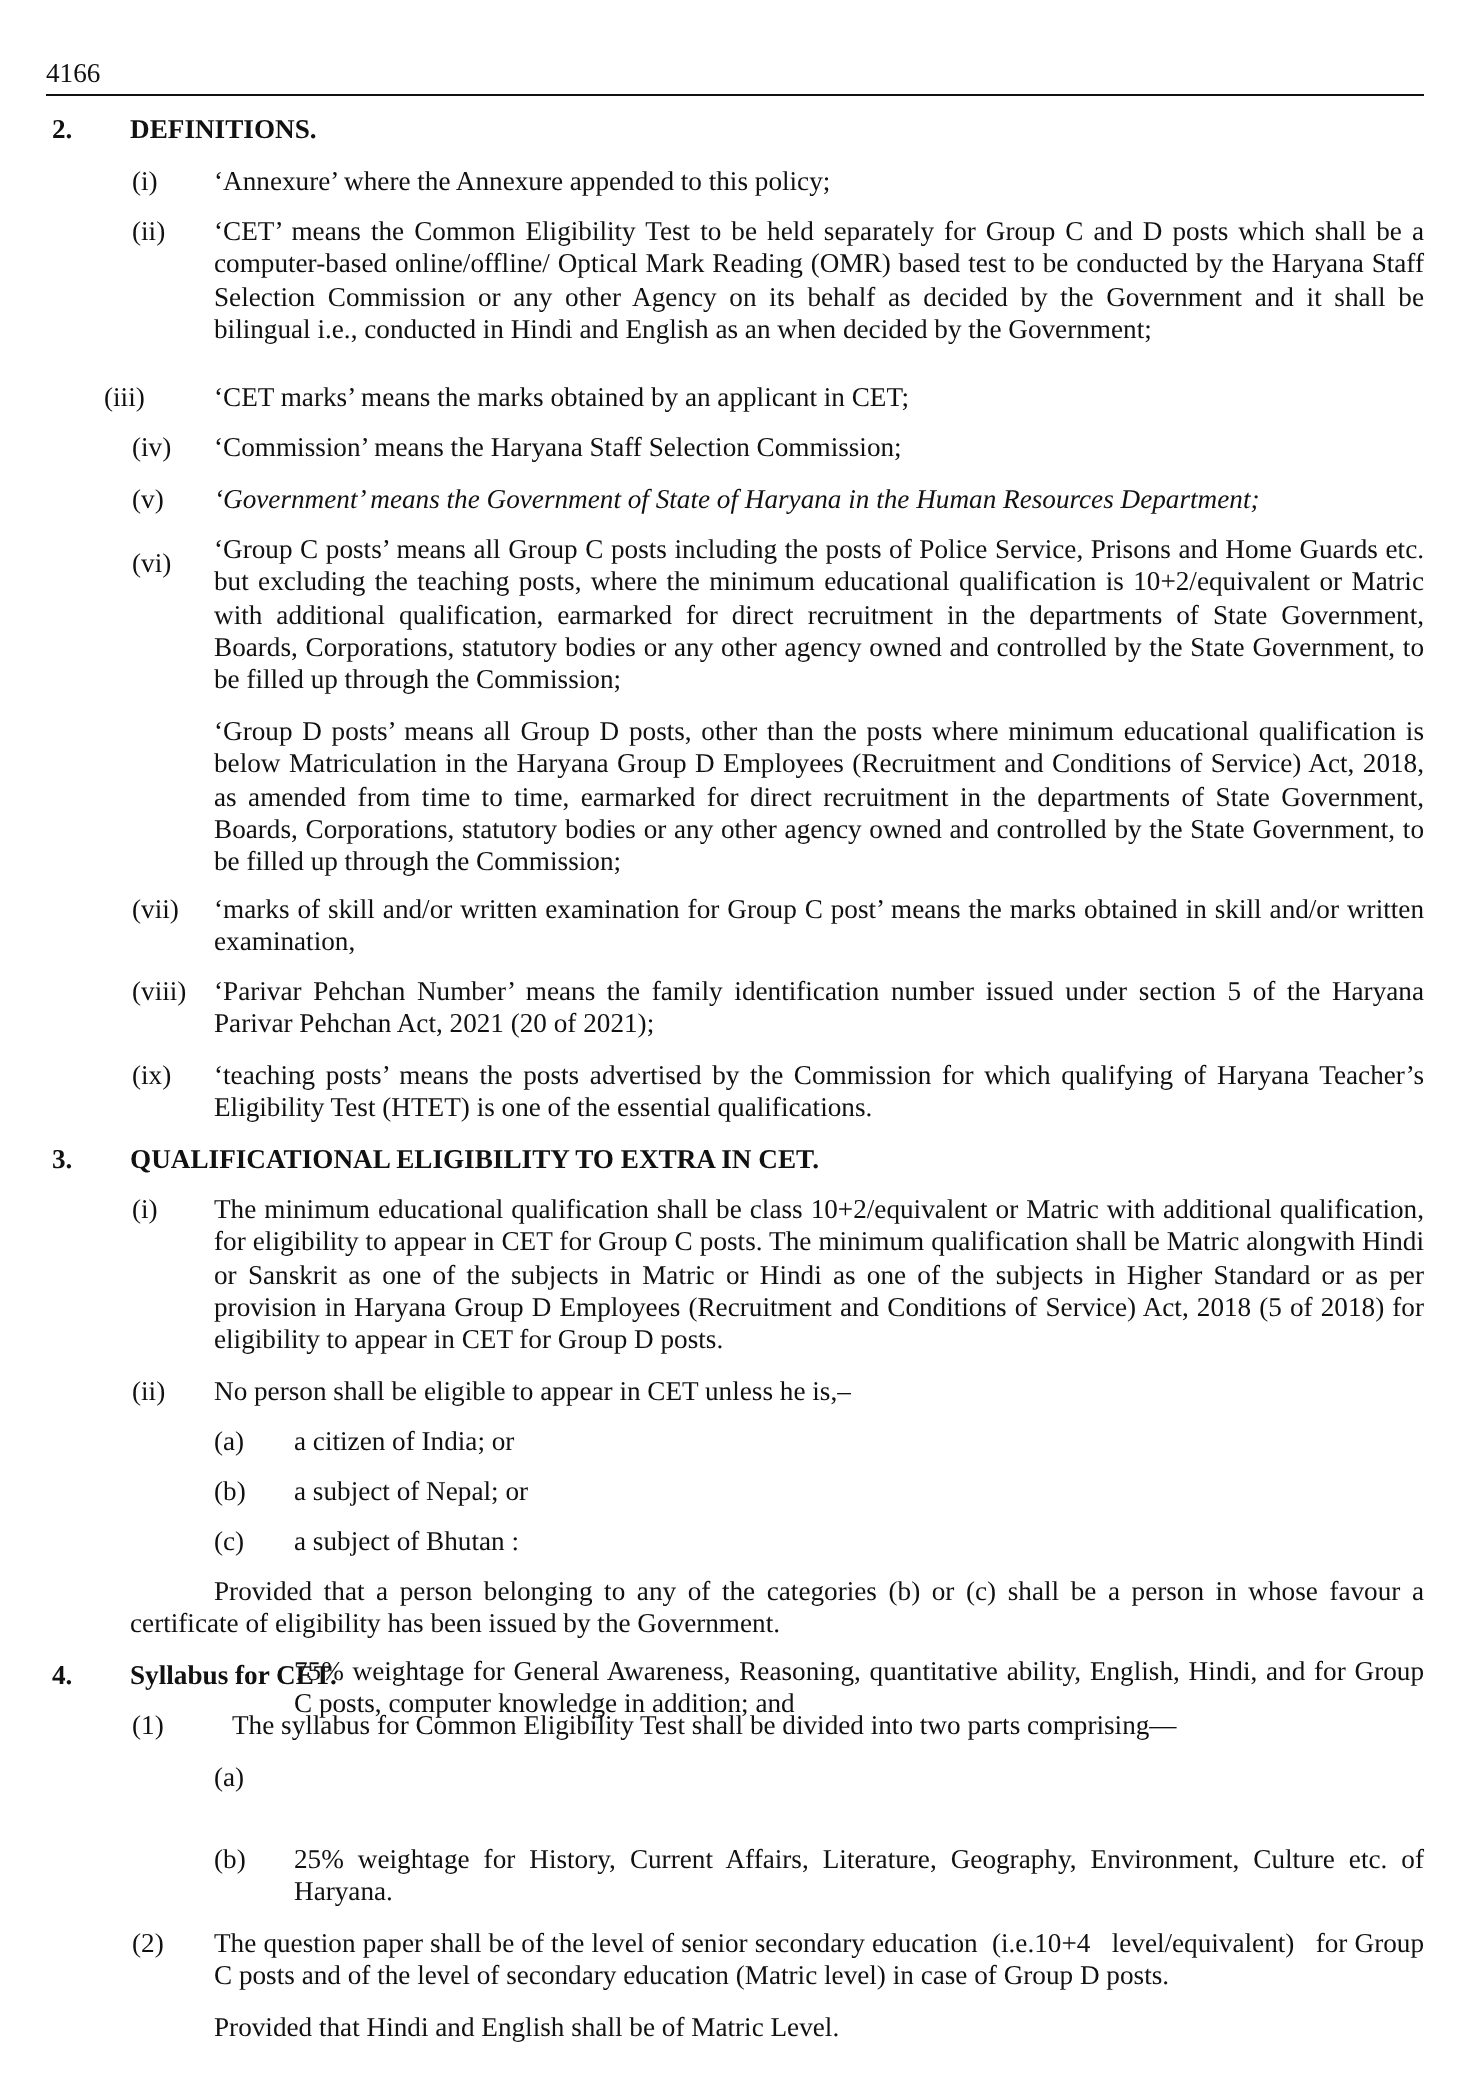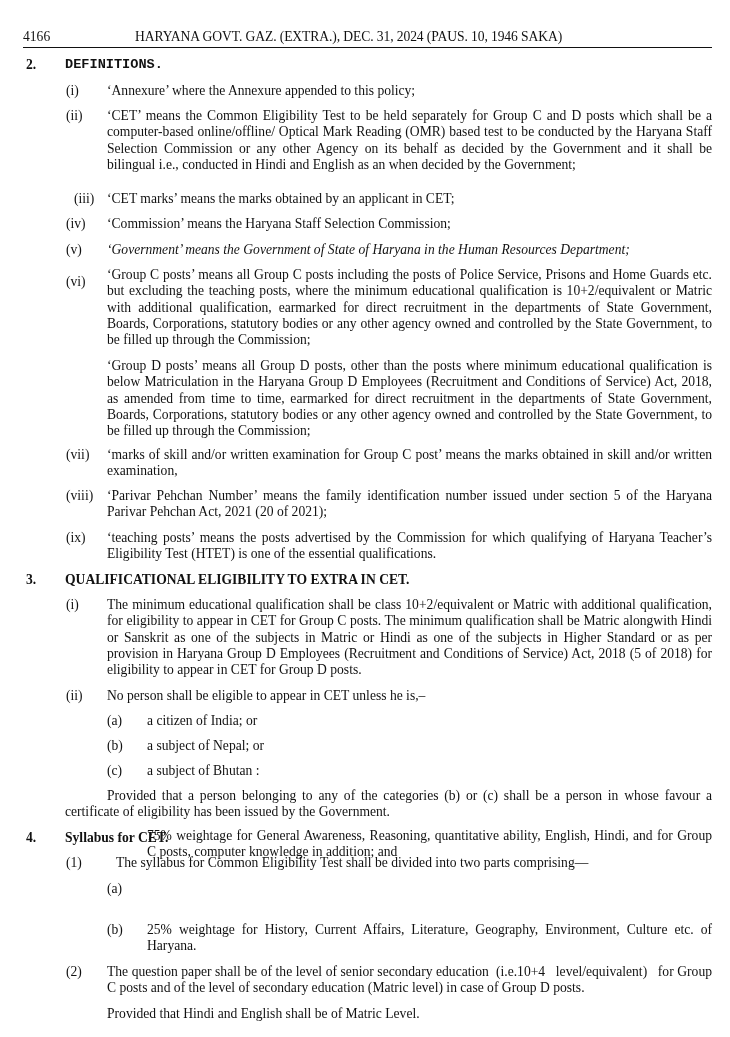--- a/index.html
+++ b/index.html
@@ -14,38 +14,37 @@
   .txt { position: absolute; text-align: justify; }
   .txt.last-left { text-align-last: left; }
   .bold { font-weight: bold; }
   p { margin: 0; }
 </style>
 </head>
 <body>
 
 <div class="hdr">
   <span class="pg">4166</span>
-  <span class="title">HARYANA GOVT. GAZ. (EXTRA.), DEC. 31, 2024 (PAUS. 10, 1946 SAKA)</span>
 </div>
 <div class="rule"></div>
 
 <div>
   <span class="blk num bold" style="top:57px;left:26px;">2.</span>
-  <span class="blk bold" style="top:57px;left:65px;font-family:Liberation Mono, monospace;">DEFINITIONS.</span>
+  <span class="blk bold" style="top:57px;left:65px;">DEFINITIONS.</span>
 
   <div>
     <span class="blk num" style="top:83px;left:66px;">(i)</span>
     <p class="blk txt" style="top:83px;left:107px;width:605px;">‘Annexure’ where the Annexure appended to this policy;</p>
   </div>
   <div>
     <span class="blk num" style="top:108px;left:66px;">(ii)</span>
     <p class="blk txt last-left" style="top:108px;left:107px;width:605px;">‘CET’ means the Common Eligibility Test to be held separately for Group C and D posts which shall be a computer-based online/offline/ Optical Mark Reading (OMR) based test to be conducted by the Haryana Staff Selection Commission or any other Agency on its behalf as decided by the Government and it shall be bilingual i.e., conducted in Hindi and English as an when decided by the Government;</p>
   </div>
   <div>
-    <span class="blk num" style="top:191px;left:74px;">(iii)</span>
+    <span class="blk num" style="top:191px;left:52px;">(iii)</span>
     <p class="blk txt" style="top:191px;left:107px;width:605px;">‘CET marks’ means the marks obtained by an applicant in CET;</p>
   </div>
   <div>
     <span class="blk num" style="top:216px;left:66px;">(iv)</span>
     <p class="blk txt" style="top:216px;left:107px;width:605px;">‘Commission’ means the Haryana Staff Selection Commission;</p>
   </div>
   <div>
     <span class="blk num" style="top:242px;left:66px;">(v)</span>
     <p class="blk txt" style="top:242px;left:107px;width:605px;font-style:italic;">‘Government’ means the Government of State of Haryana in the Human Resources Department;</p>
   </div>

